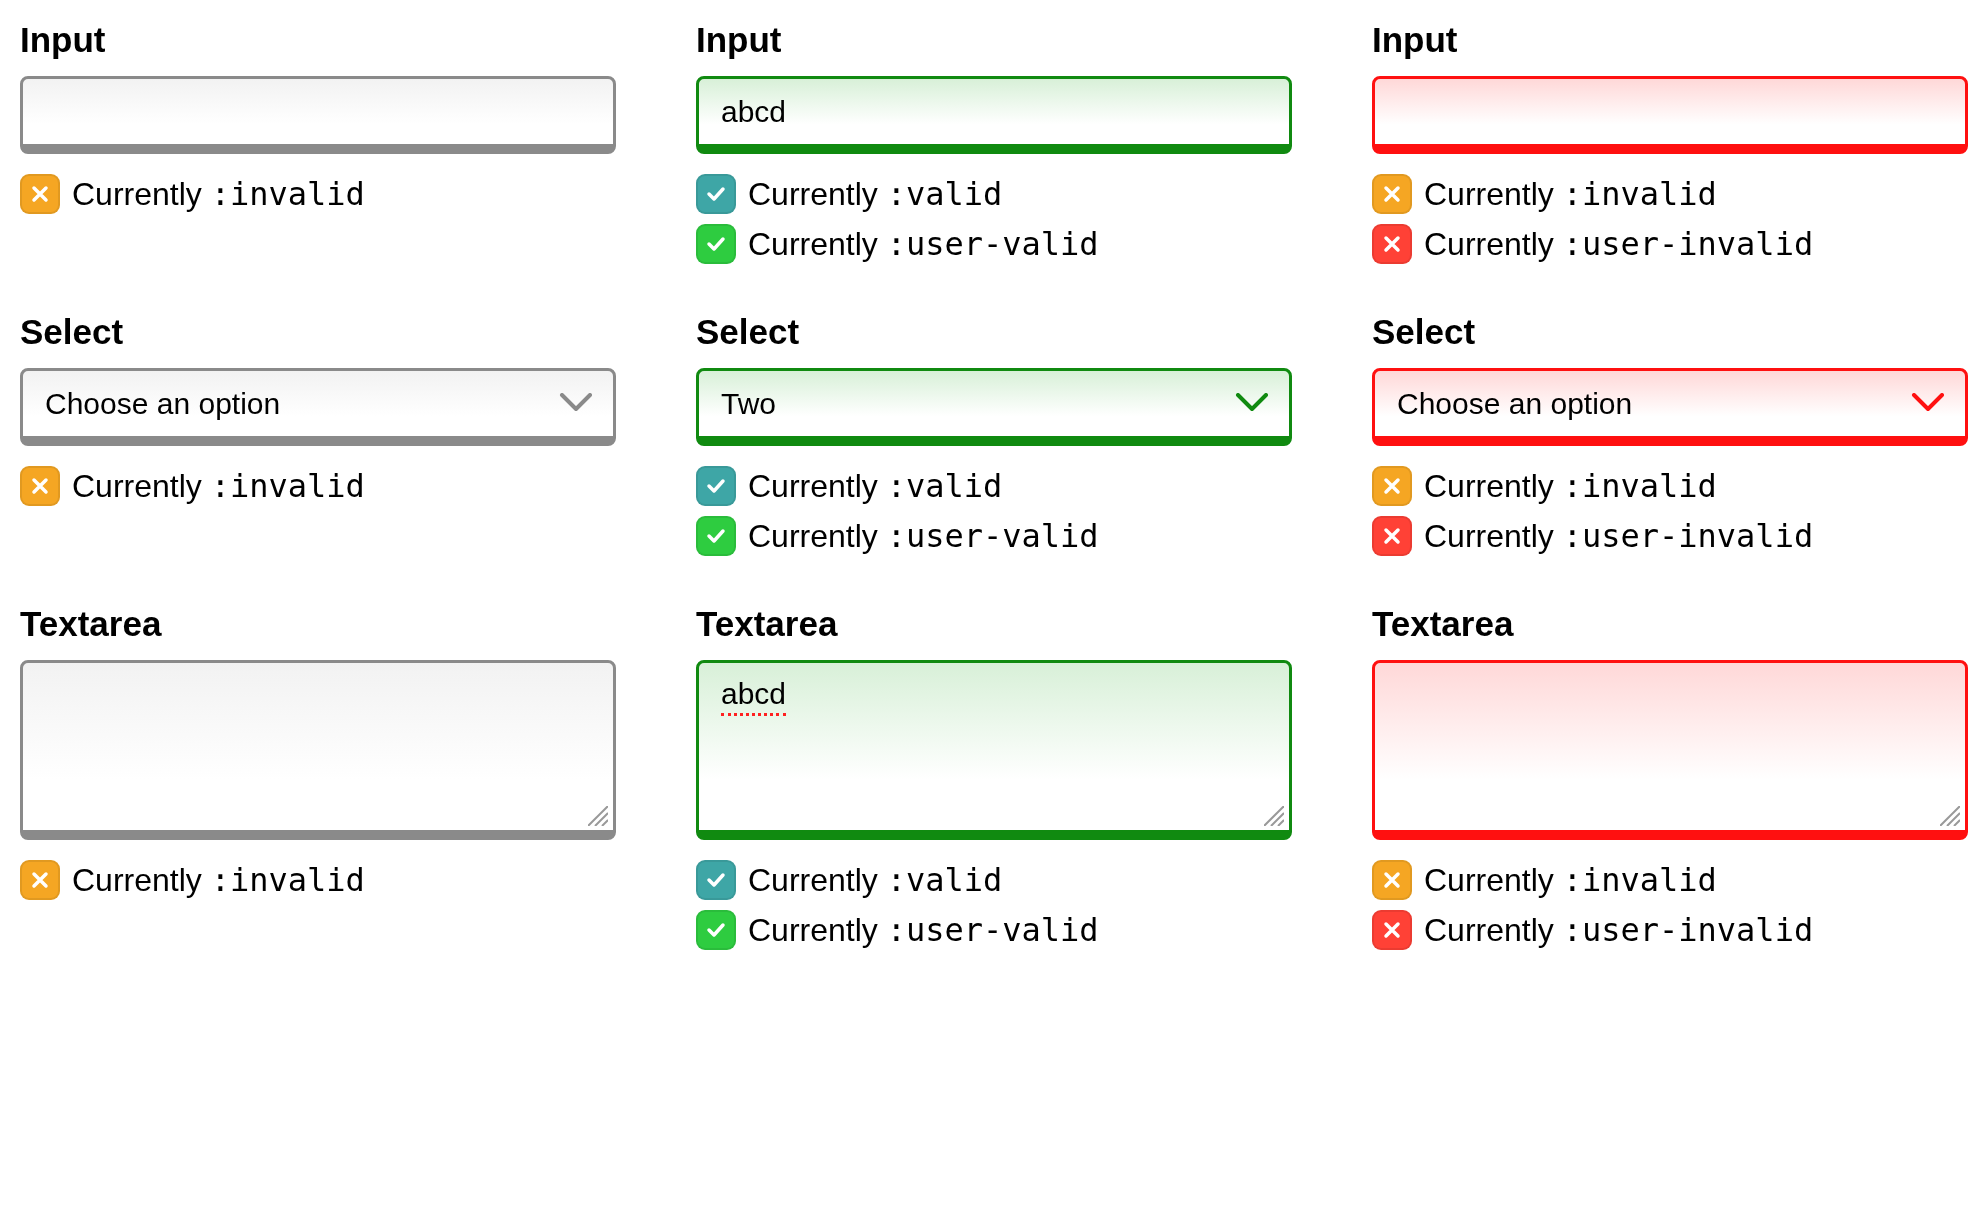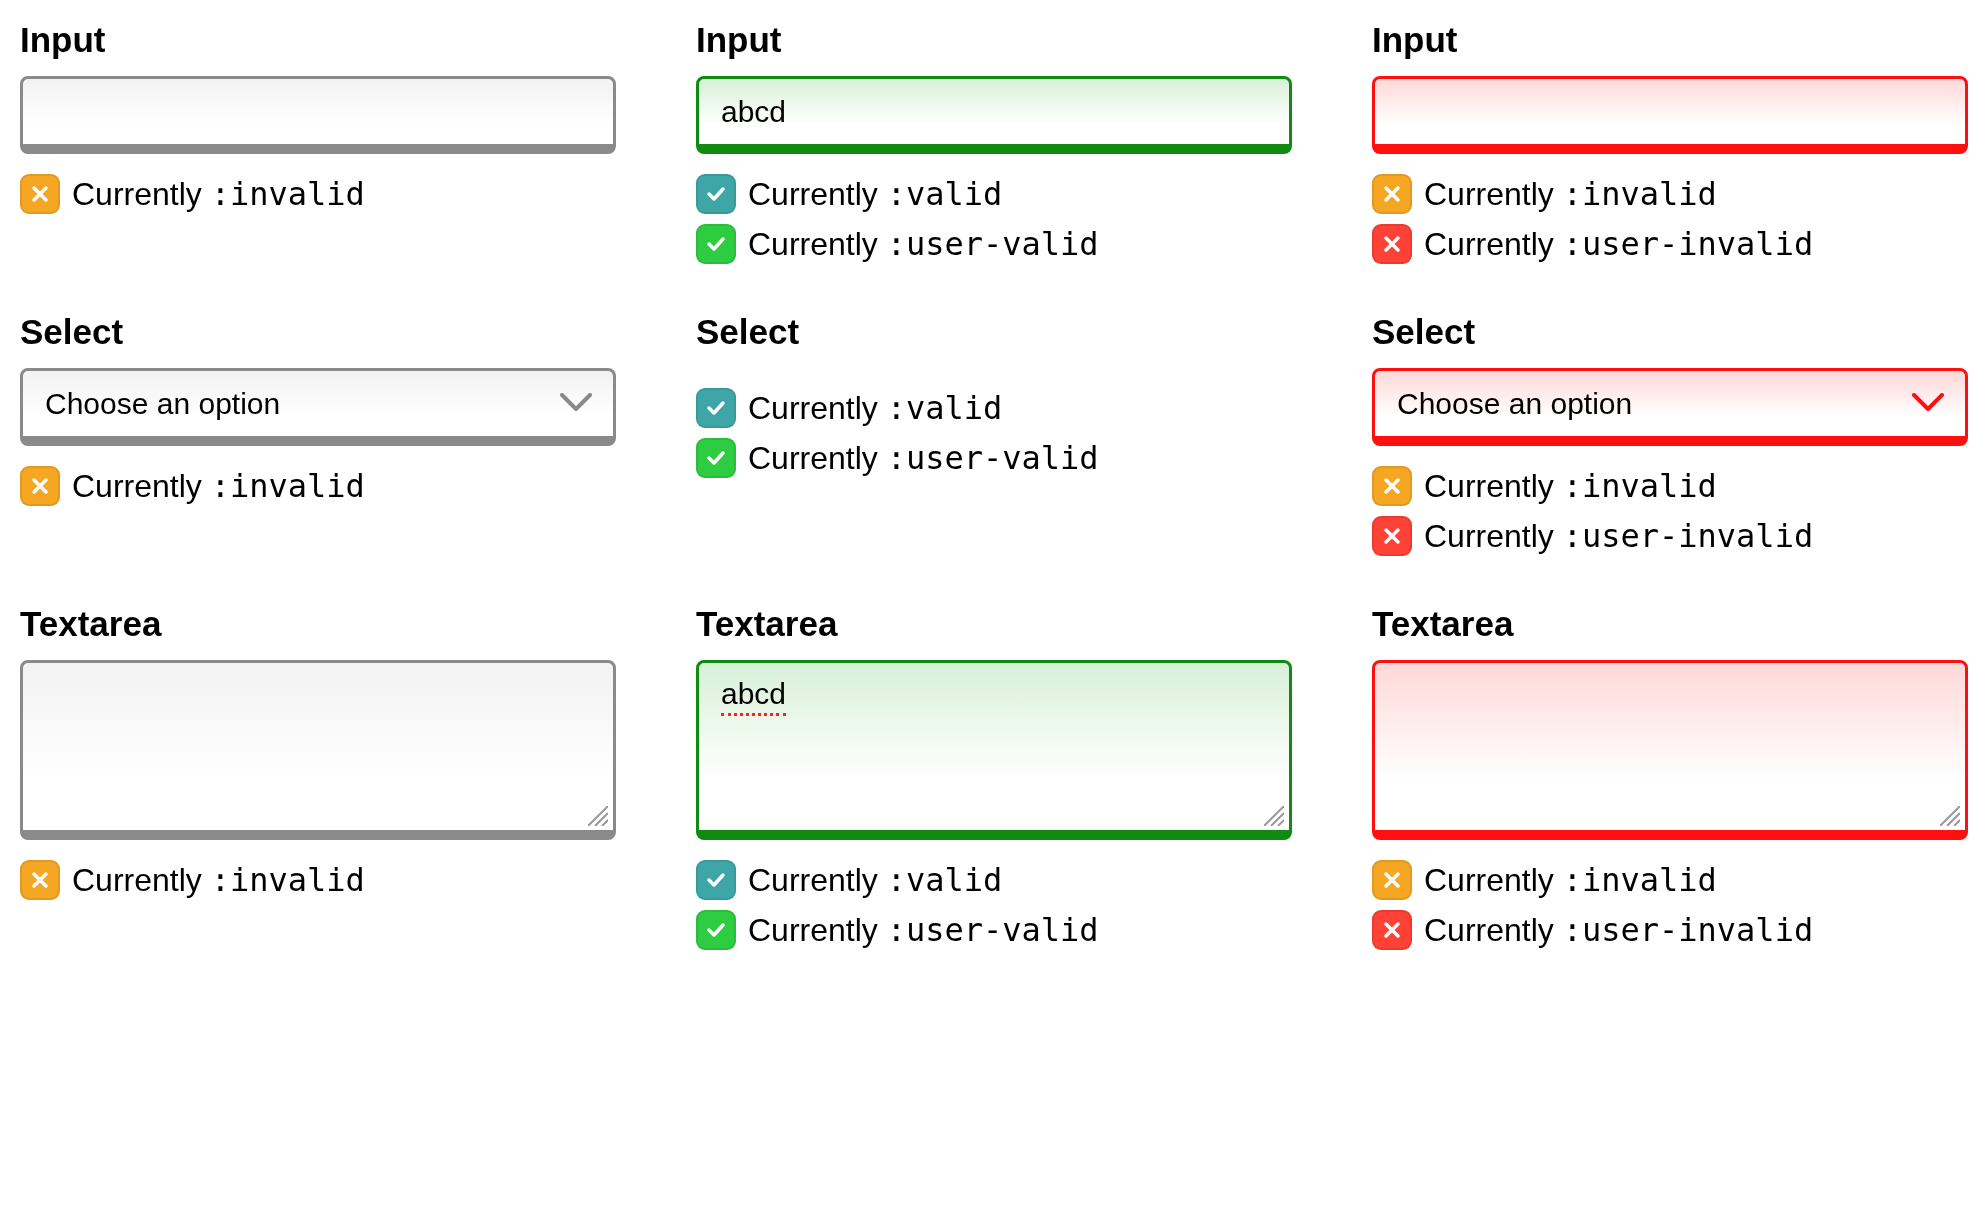--- a/index.html
+++ b/index.html
@@ -227,20 +227,28 @@
               <use href="#icon-x"></use>
             </svg>
           </span>
         <span class="text"><span>Currently </span><span class="pseudo">:invalid</span></span>
       </div>
     </div>
   </div>
 
   <div class="cell">
     <div class="label">Select</div>
+    <div class="select-wrapper">
+      <div class="field state-valid" style="display:flex;align-items:center;">
+        <span>Two</span>
+      </div>
+      <span class="chevron"><svg viewBox="0 0 36 20" class="chev-valid">
+            <use href="#icon-chevron"></use>
+          </svg></span>
+    </div>
     <div class="status-list">
       <div class="status">
         <span class="badge badge-teal">
             <svg viewBox="0 0 22 22">
               <use href="#icon-check"></use>
             </svg>
           </span>
         <span class="text"><span>Currently </span><span class="pseudo">:valid</span></span>
       </div>
       <div class="status">

